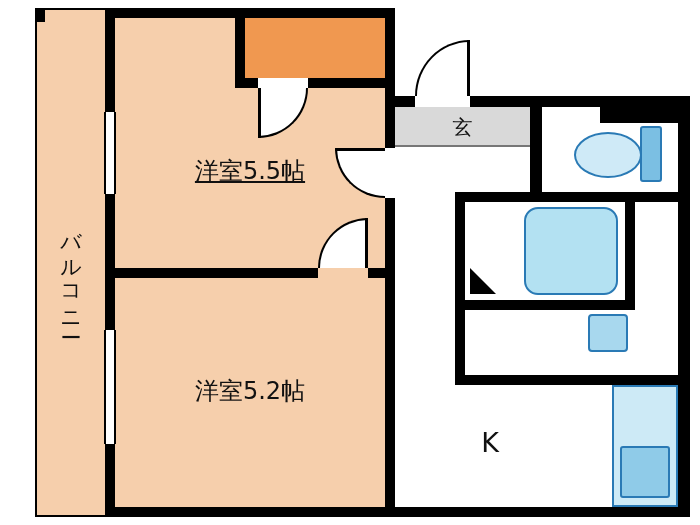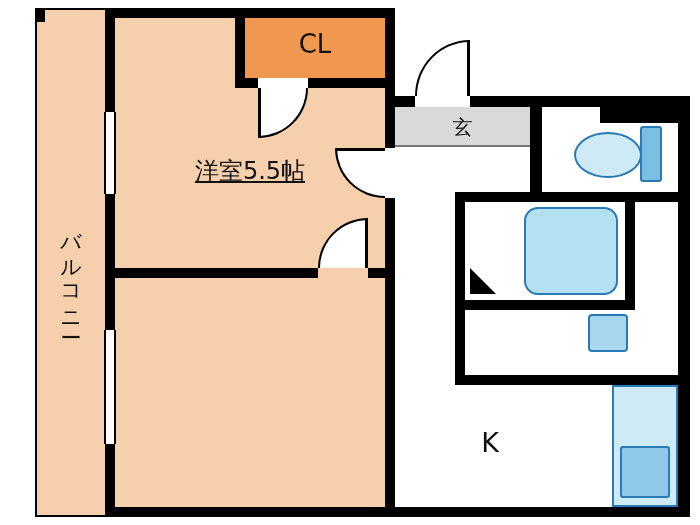--- a/index.html
+++ b/index.html
@@ -74,18 +74,18 @@
   <div class="abs fixture" style="left:574px; top:132px; width:68px; height:46px; border-radius:50%; background:#cfeaf7;"></div>
 
   <div class="abs fixture" style="left:524px; top:207px; width:94px; height:88px; border-radius:14px;"></div>
   <div class="abs tri" style="left:470px; top:268px; width:26px; height:26px;"></div>
 
   <div class="abs fixture" style="left:588px; top:314px; width:40px; height:38px; border-radius:4px; background:#a8d8ee;"></div>
 
   <div class="abs fixture" style="left:612px; top:385px; width:66px; height:122px; background:#cdeaf6; border-width:2px;"></div>
   <div class="abs fixture" style="left:620px; top:446px; width:50px; height:52px; background:#8fcbe8; border-radius:3px;"></div>
 
-  <div class="abs label" style="left:240px; top:30px; width:150px; font-size:26px;">CL</div>
   <div class="abs label" style="left:110px; top:158px; width:280px; font-size:24px;text-decoration:underline;">洋室5.5帖</div>
+  <div class="abs label" style="left:110px; top:378px; width:280px; font-size:24px;">洋室5.2帖</div>
   <div class="abs label" style="left:395px; top:116px; width:135px; font-size:20px;">玄</div>
   <div class="abs label" style="left:455px; top:428px; width:70px; font-size:27px;">K</div>
 
 </div>
 
 </body></html>

